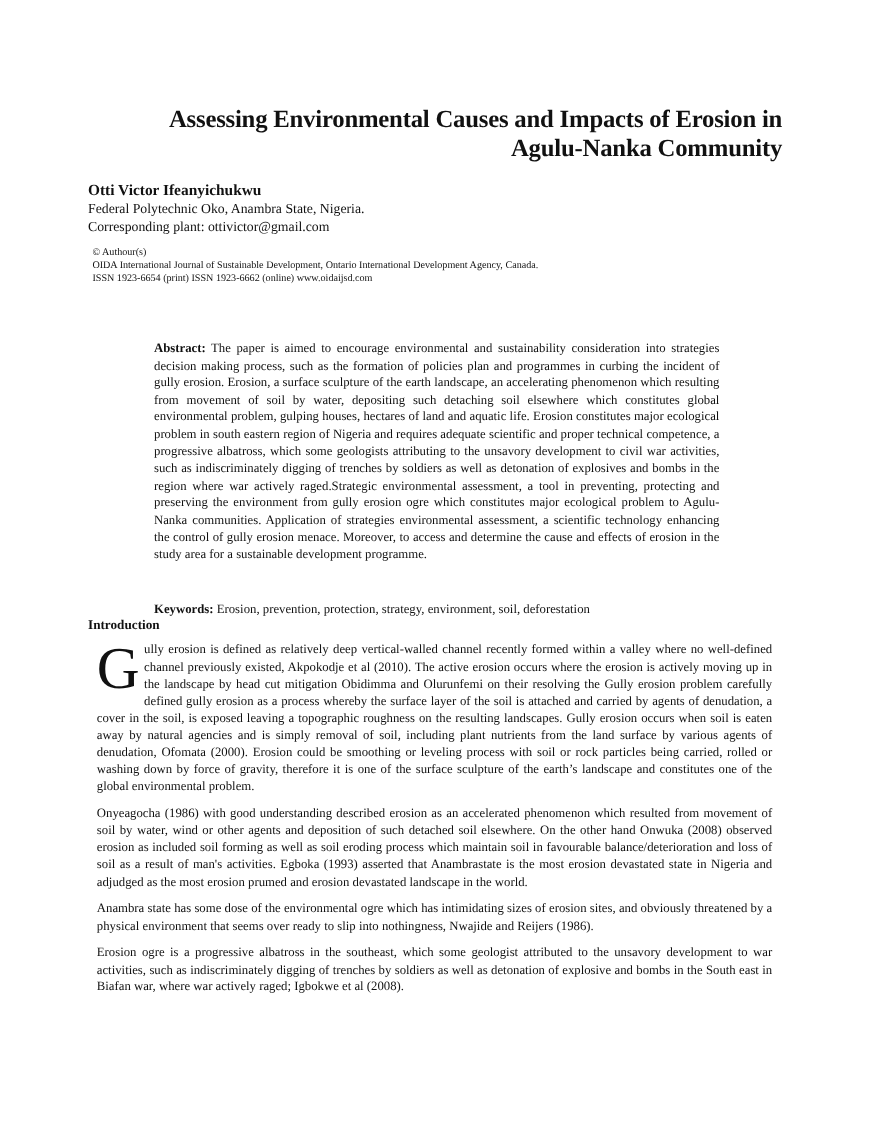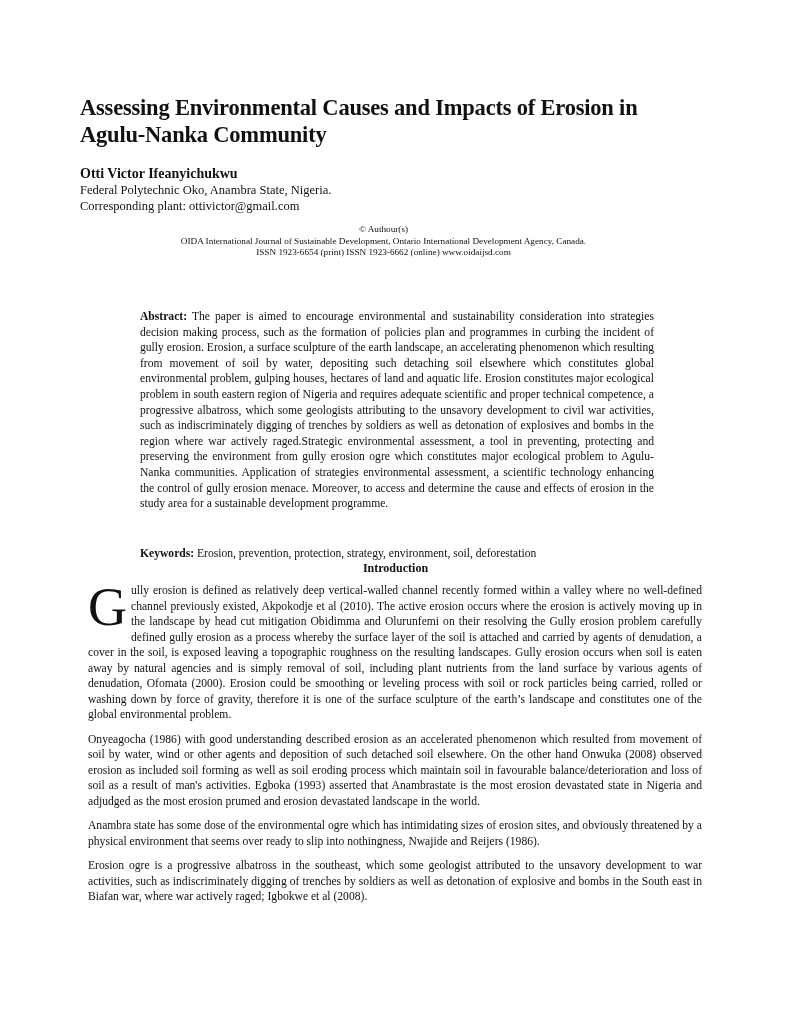--- a/index.html
+++ b/index.html
@@ -2,37 +2,37 @@
 <html><head>
 <meta charset="utf-8">
 <style>
   html, body { margin: 0; padding: 0; background: #ffffff; }
   body {
     width: 791px; height: 1024px; position: relative; overflow: hidden;
     font-family: "Liberation Serif", "DejaVu Serif", serif; color: #111;
   }
   .title {
     position: absolute; left: 80px; top: 94px; width: 631px;
-    text-align: left; font-weight: bold; font-size: 22.5px; line-height: 27px;
+    text-align: right; font-weight: bold; font-size: 22.5px; line-height: 27px;
     letter-spacing: -0.2px;
   }
   .author-block { position: absolute; left: 80px; top: 165px; width: 631px; text-align: left; }
   .author-name { font-weight: bold; font-size: 14px; line-height: 17px; }
   .affil { font-size: 12.5px; line-height: 16px; }
-  .pub-block { position: absolute; left: 68px; top: 224px; width: 631px; text-align: center; font-size: 9.2px; line-height: 11.5px; }
+  .pub-block { position: absolute; left: 84px; top: 224px; width: 631px; text-align: left; font-size: 9.2px; line-height: 11.5px; }
   .abstract {
     position: absolute; left: 140px; top: 309px; width: 514px;
     font-size: 11.6px; line-height: 15.6px; text-align: justify;
   }
   .keywords {
     position: absolute; left: 140px; top: 546px; width: 514px;
     font-size: 11.6px; line-height: 15px;
   }
   .section-heading {
-    position: absolute; left: 80px; top: 561px; width: 631px; text-align: center;
+    position: absolute; left: 80px; top: 561px; width: 631px; 
     font-weight: bold; font-size: 12px; line-height: 15px;
   }
   .body-text {
     position: absolute; left: 88px; top: 583px; width: 614px;
     font-size: 11.6px; line-height: 15.5px; text-align: justify;
   }
   .body-text p { margin: 0 0 9px 0; }
   .dropcap {
     float: left; font-size: 54px; line-height: 44px; margin: 2px 4px 0 0;
     font-weight: normal; height: 46px;

